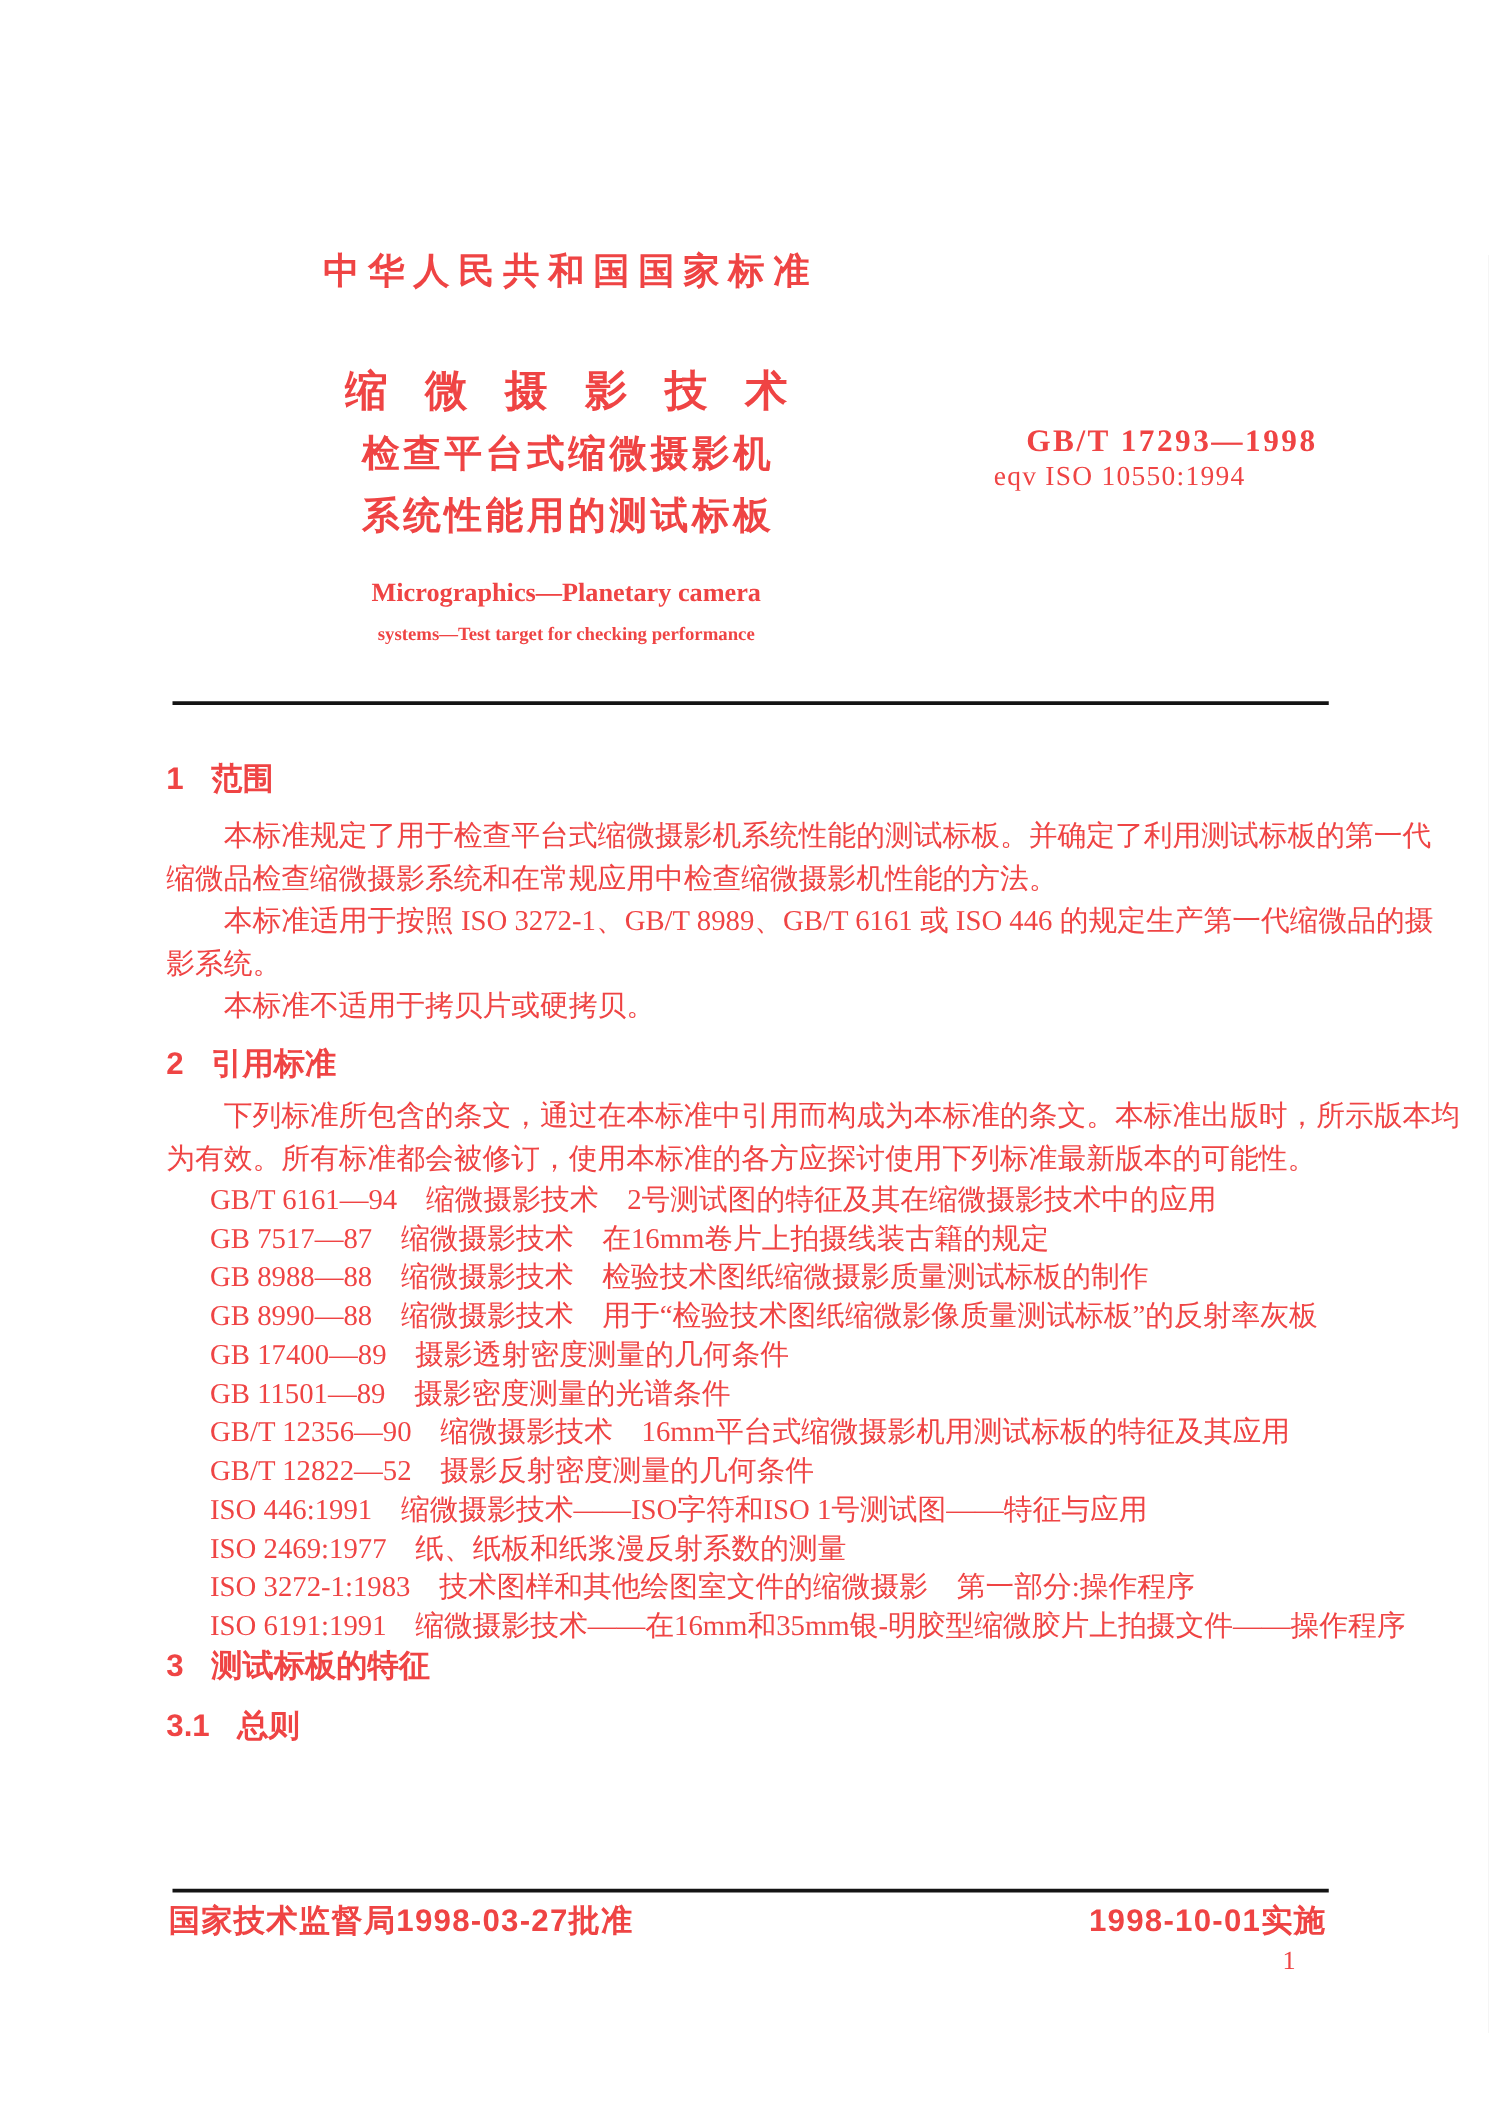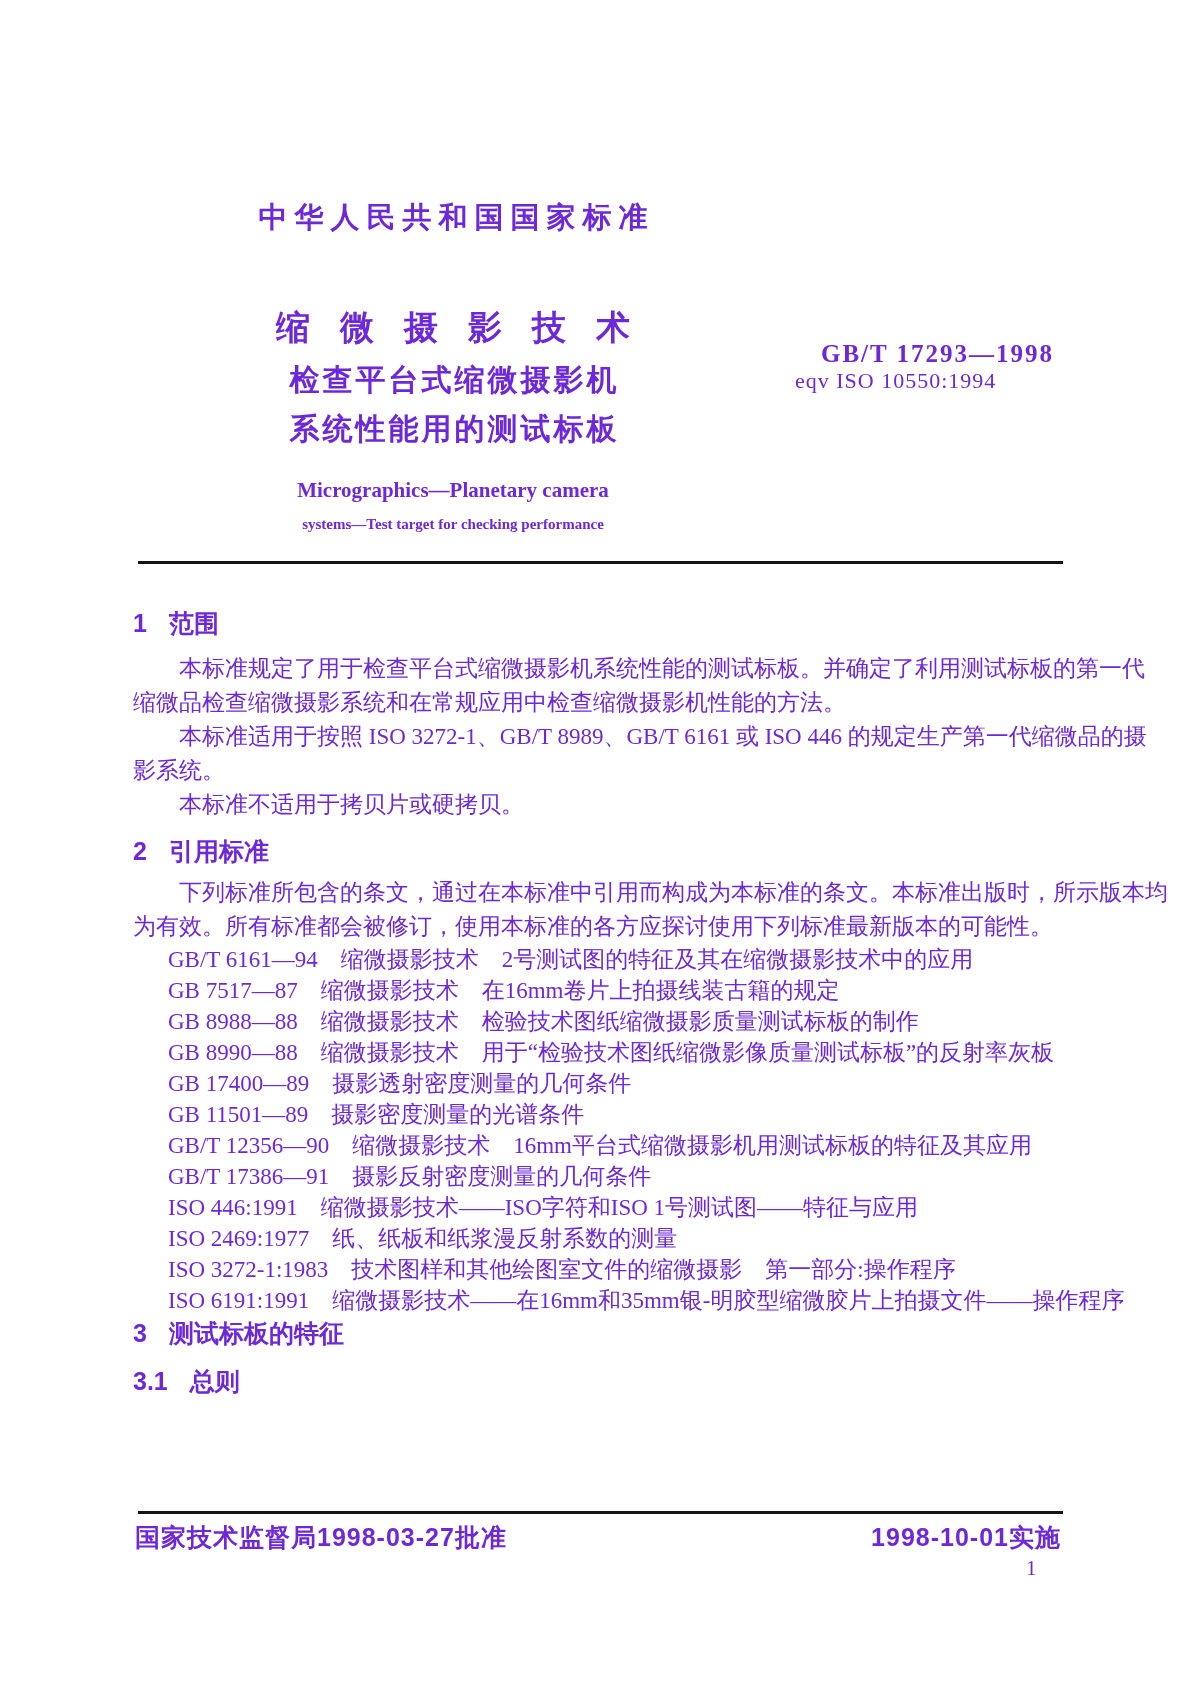--- a/index.html
+++ b/index.html
@@ -1,37 +1,37 @@
 <!DOCTYPE html>
 <html lang="zh"><head>
 <meta charset="utf-8">
 <style>
   html,body{margin:0;padding:0;background:#e8e8e8;}
   .page{
     position:relative;
     width:1191px;height:1684px;
     margin:0 auto;
     background:#ffffff;
-    color:#6d28d9;
+    color:#ef4444;
     overflow:hidden;
     font-family:"Liberation Serif","DejaVu Serif",serif;
   }
   
   .title-area{
     position:absolute;left:133px;top:200px;width:640px;
     text-align:center;
   }
   .cn-header{
     font-family:"Liberation Sans","DejaVu Sans",sans-serif;
     font-weight:bold;font-size:29px;line-height:34px;
     letter-spacing:7px;text-indent:7px;
   }
   .t1{
-    margin-top:76px;
-    font-family:Liberation Mono, monospace;
+    margin-top:60px;
+    font-family:Liberation Serif, serif;
     font-weight:bold;font-size:34px;line-height:40px;
     letter-spacing:30px;text-indent:30px;white-space:nowrap;
   }
   .t2,.t3{
     margin-top:11px;
     font-family:"Liberation Sans","DejaVu Sans",sans-serif;
     font-weight:bold;font-size:30px;line-height:38px;
     letter-spacing:3px;text-indent:3px;white-space:nowrap;
   }
   .en1{margin-top:30px;font-weight:bold;font-size:21px;line-height:24px;}
@@ -118,21 +118,21 @@
     <div class="line">为有效。所有标准都会被修订，使用本标准的各方应探讨使用下列标准最新版本的可能性。</div>
 
     <div class="ref-list">
       <div class="ref">GB/T 6161—94　缩微摄影技术　2号测试图的特征及其在缩微摄影技术中的应用</div>
       <div class="ref">GB 7517—87　缩微摄影技术　在16mm卷片上拍摄线装古籍的规定</div>
       <div class="ref">GB 8988—88　缩微摄影技术　检验技术图纸缩微摄影质量测试标板的制作</div>
       <div class="ref">GB 8990—88　缩微摄影技术　用于“检验技术图纸缩微影像质量测试标板”的反射率灰板</div>
       <div class="ref">GB 17400—89　摄影透射密度测量的几何条件</div>
       <div class="ref">GB 11501—89　摄影密度测量的光谱条件</div>
       <div class="ref">GB/T 12356—90　缩微摄影技术　16mm平台式缩微摄影机用测试标板的特征及其应用</div>
-      <div class="ref">GB/T 17386—91　摄影反射密度测量的几何条件</div>
+      <div class="ref">GB/T 12822—52　摄影反射密度测量的几何条件</div>
       <div class="ref">ISO 446:1991　缩微摄影技术——ISO字符和ISO 1号测试图——特征与应用</div>
       <div class="ref">ISO 2469:1977　纸、纸板和纸浆漫反射系数的测量</div>
       <div class="ref">ISO 3272-1:1983　技术图样和其他绘图室文件的缩微摄影　第一部分:操作程序</div>
       <div class="ref">ISO 6191:1991　缩微摄影技术——在16mm和35mm银-明胶型缩微胶片上拍摄文件——操作程序</div>
     </div>
 
     <div class="sec-h sh3">
       <span class="num">3</span><span class="sec-title">测试标板的特征</span>
     </div>
 

